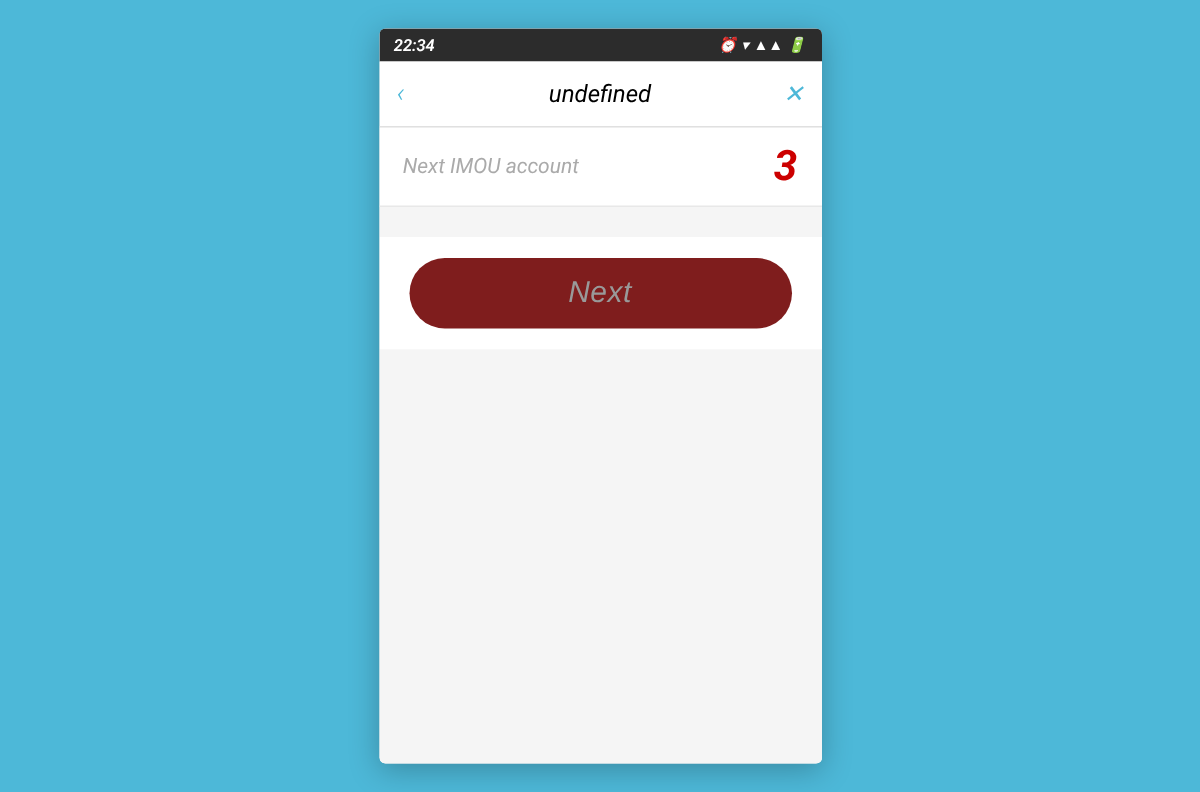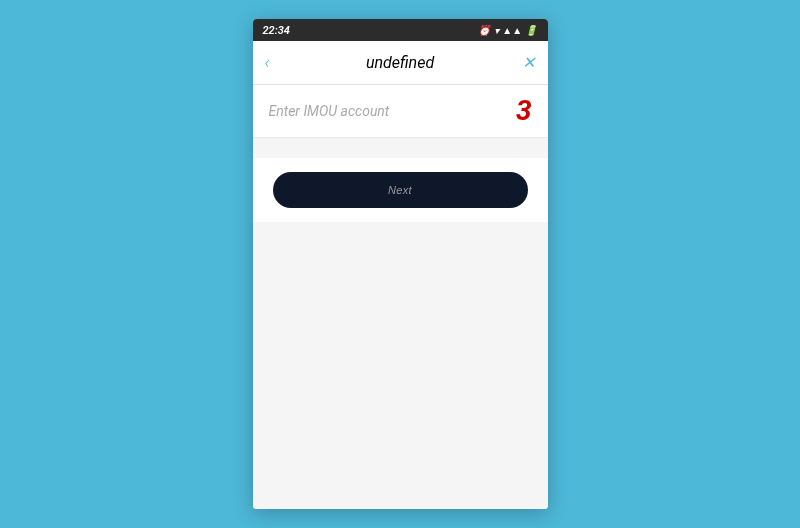--- a/index.html
+++ b/index.html
@@ -126,25 +126,25 @@
     }
 
     
     .next-button-container {
       background: white;
       padding: 14px 20px;
     }
 
     .next-button {
       width: 100%;
-      background: #0f172a;
+      background: #7f1d1d;
       border: none;
       border-radius: 24px;
       padding: 12px;
-      font-size: 11px;
+      font-size: 20px;
       color: #999;
       cursor: pointer;
       font-weight: 400;
       letter-spacing: 0.3px;
     }
 
     
     .rest-content {
       flex: 1;
       background: #f5f5f5;
@@ -167,21 +167,21 @@
 
   <div class="app-header">
     <span class="header-back">‹</span>
     <span class="header-title">undefined</span>
     <span class="header-close">✕</span>
   </div>
 
   <div class="content-area">
 
     <div class="input-section">
-      <span class="input-placeholder">Enter IMOU account</span>
+      <span class="input-placeholder">Next IMOU account</span>
       <span class="step-number">3</span>
     </div>
 
     <div class="spacer"></div>
 
     <div class="next-button-container">
       <button class="next-button">Next</button>
     </div>
 
     <div class="rest-content"></div>

